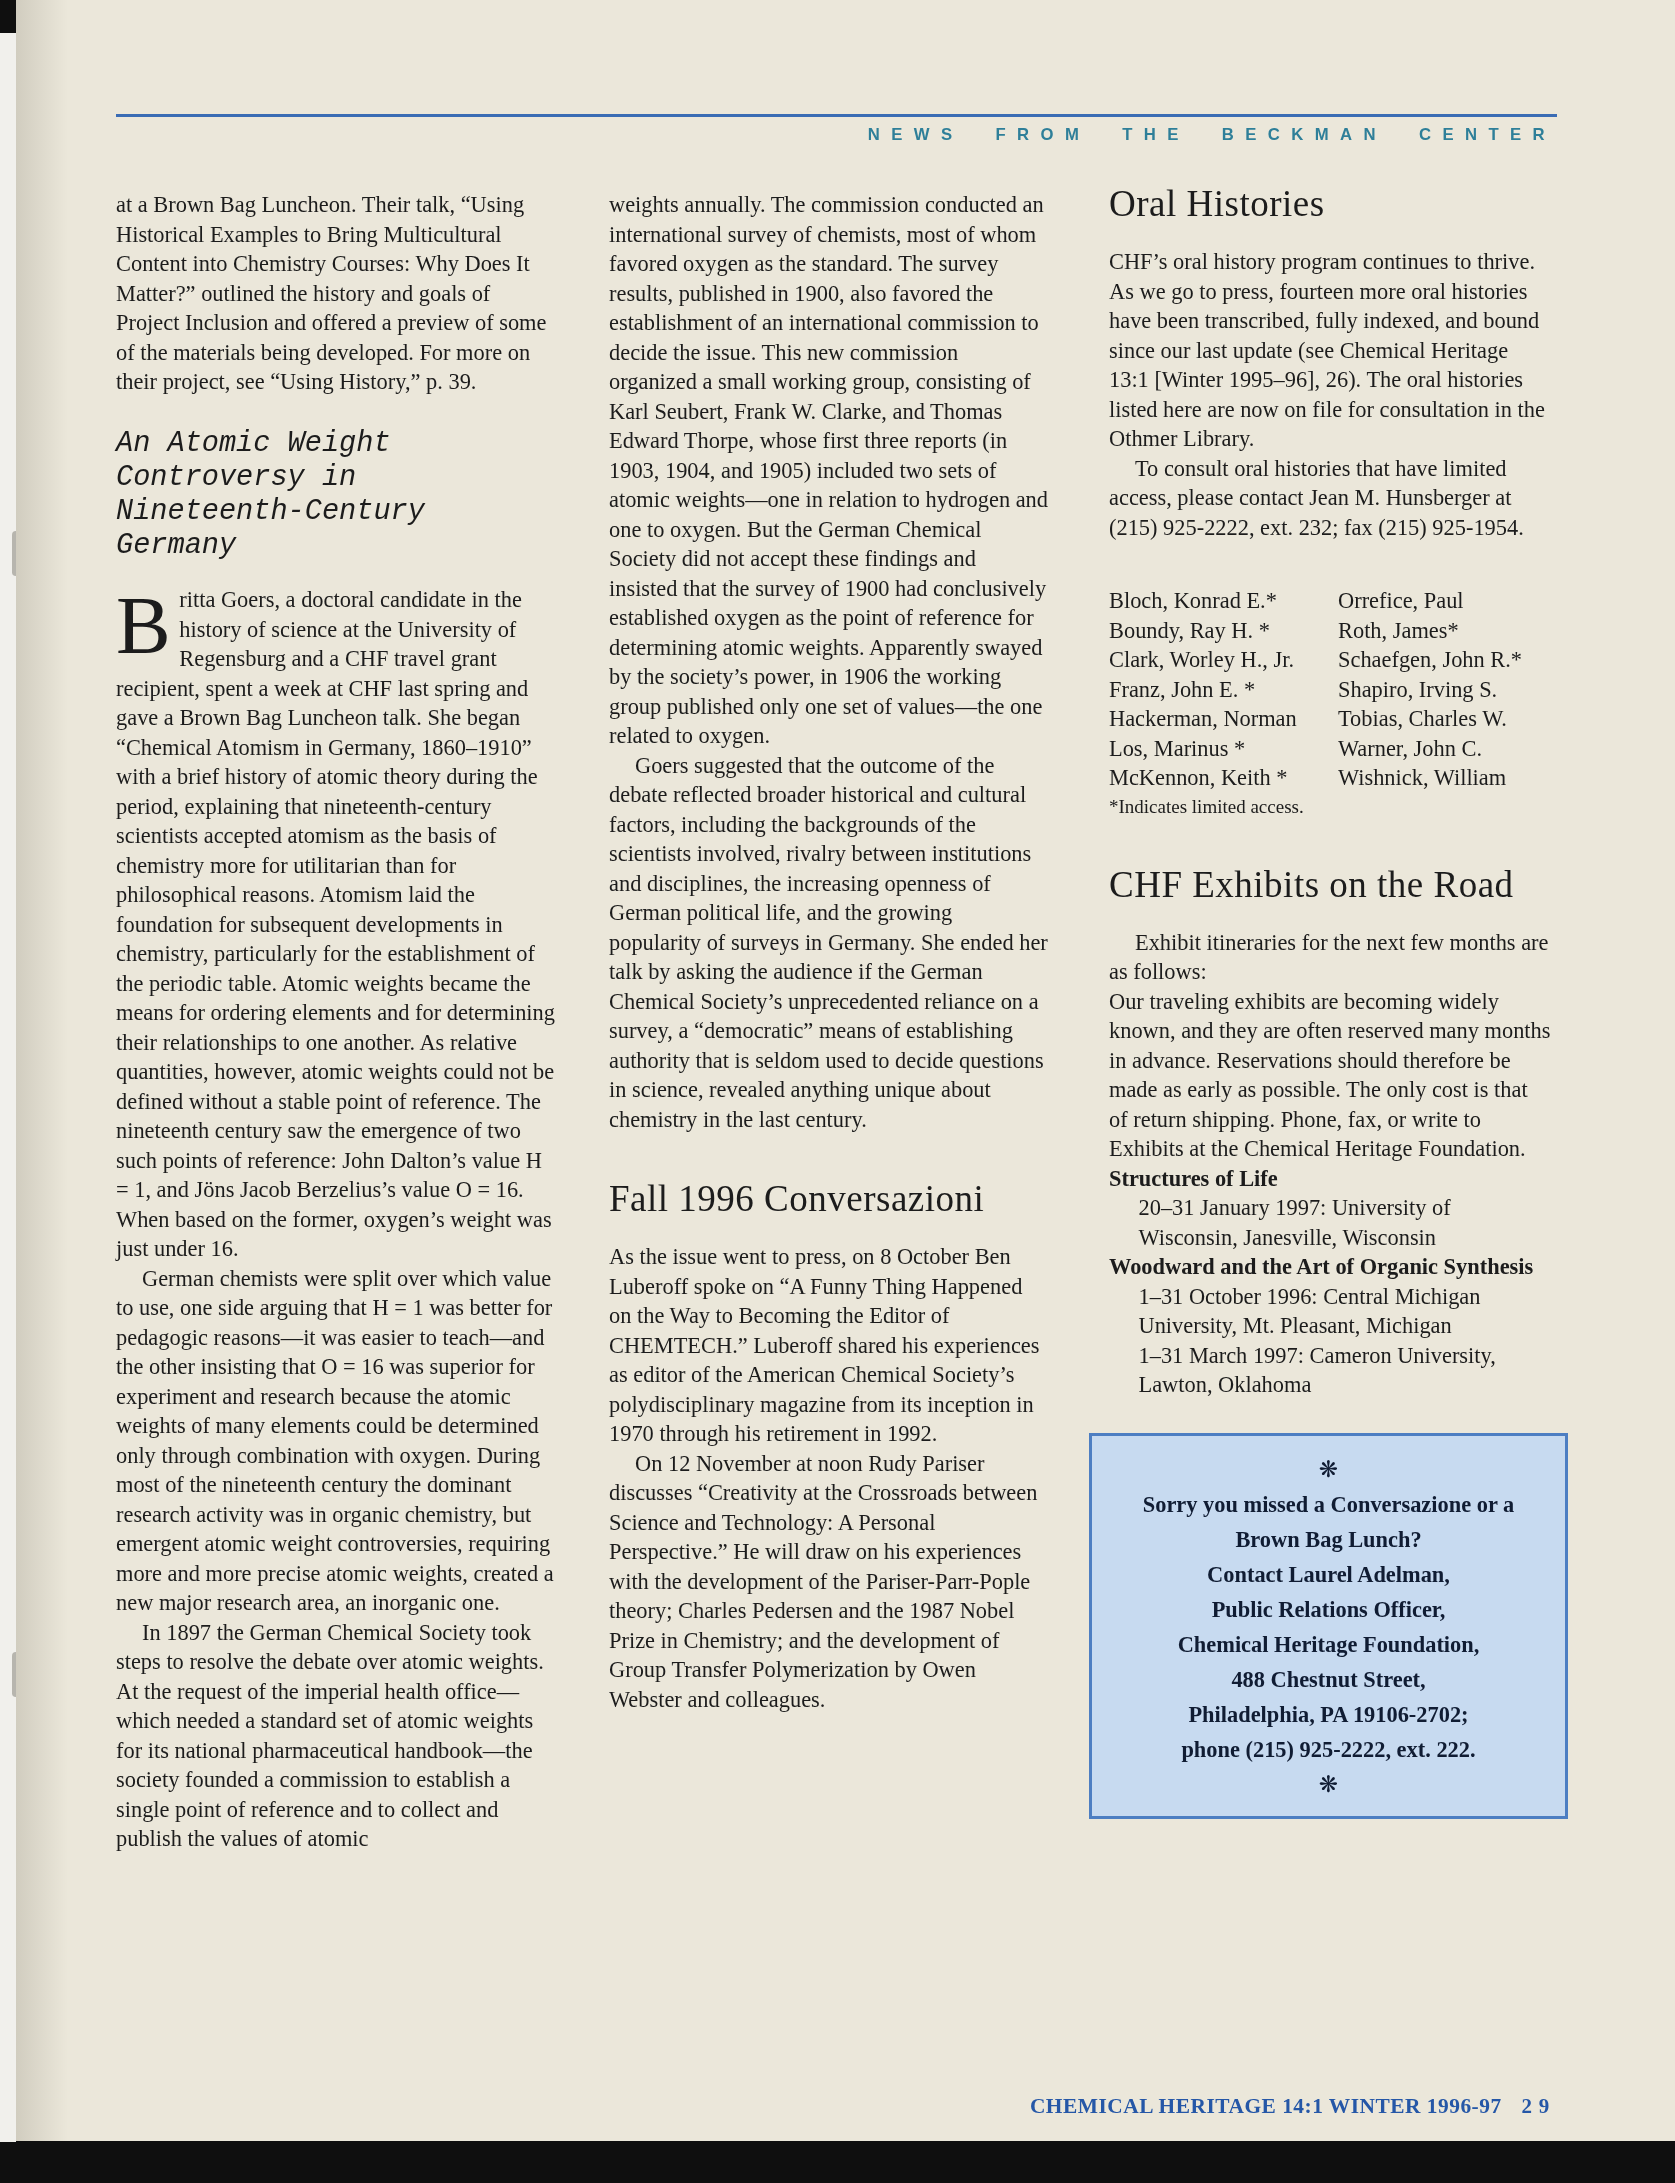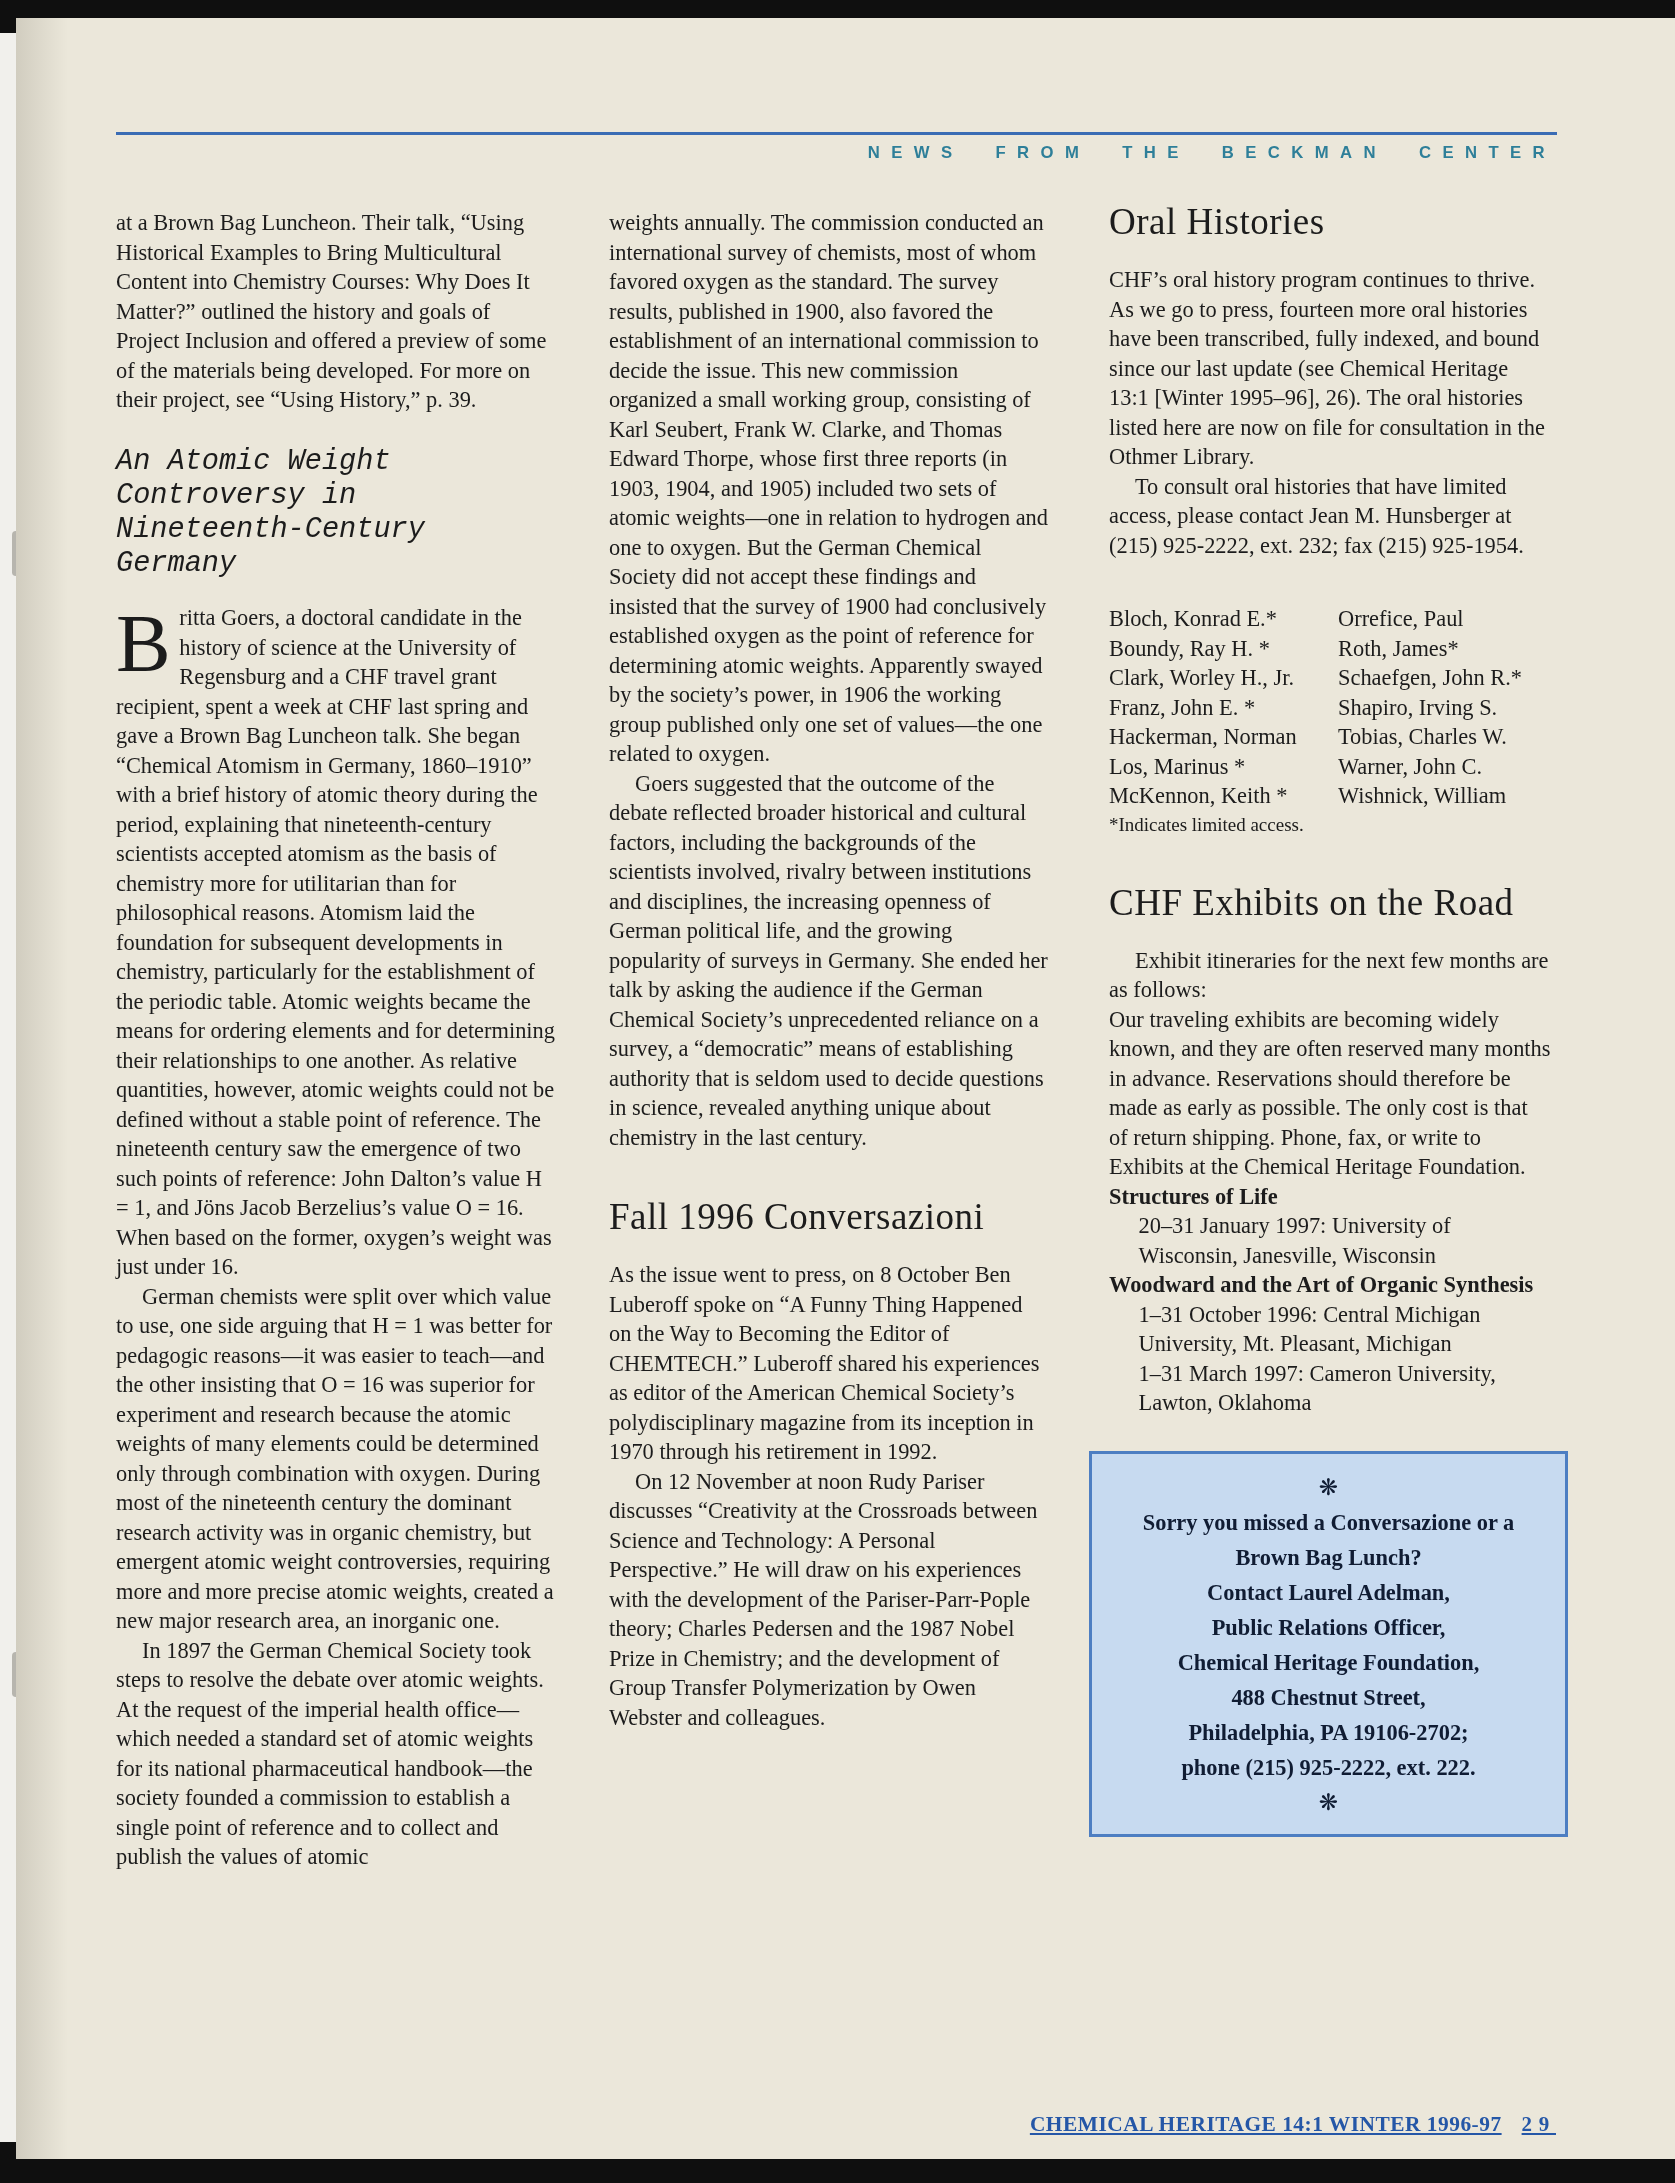--- a/index.html
+++ b/index.html
@@ -5,21 +5,21 @@
   html,body { margin:0; padding:0; }
   body {
     width:1676px; height:2183px;
     background:#0f0f0f;
     position:relative;
     overflow:hidden;
     font-family:"Liberation Serif","DejaVu Serif",serif;
     color:#1c1c1c;
   }
   .paper {
-    position:absolute; left:16px; top:18px;
+    position:absolute; left:16px; top:0;
     width:1659px; height:2141px;
     background:#ebe7da;
   }
   .paper::before {
     content:""; position:absolute; left:0; top:0; bottom:0; width:52px;
     background:linear-gradient(to right, rgba(90,85,70,0.18), rgba(90,85,70,0.0));
     pointer-events:none;
   }
   .edge-strip {
     position:absolute; left:0; top:33px; width:16px; height:2109px;
@@ -89,21 +89,20 @@
     text-align:center;
     color:#101c33;
   }
   .info-box .box-symbol { font-family:"DejaVu Sans",sans-serif; font-size:23px; line-height:35px; }
   .info-box .box-line { font-weight:bold; font-size:22.4px; line-height:35px; }
 
   .footer {
     position:absolute; top:2094px; right:119px;
     display:flex; align-items:flex-start; gap:20px;
     color:#2557a7;
-    text-decoration:underline;
   }
   .footer .journal { font-weight:bold; font-size:21.4px; letter-spacing:0.5px; }
   .footer .pageno { font-weight:bold; font-size:21px; letter-spacing:6.7px; }
 </style>
 </head>
 <body>
 
 <div class="edge-strip"></div>
 <div class="staple s1"></div>
 <div class="staple s2"></div>

